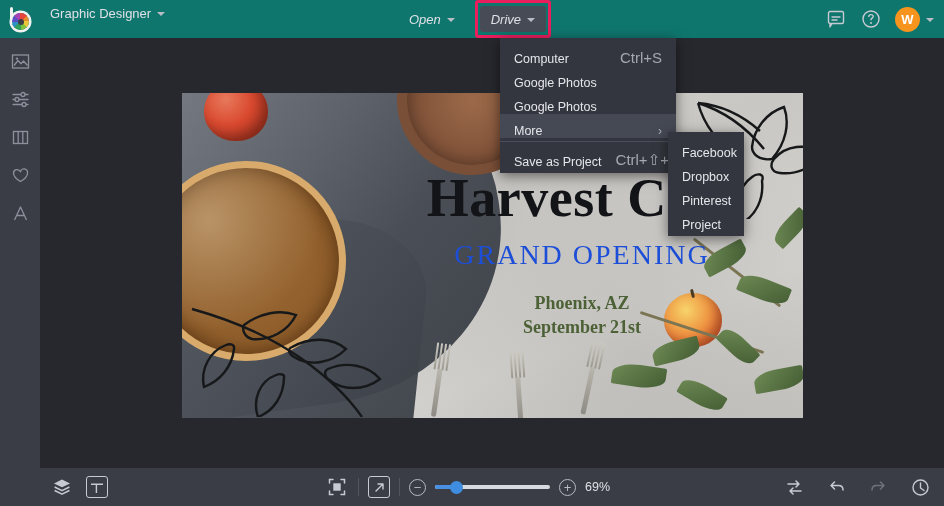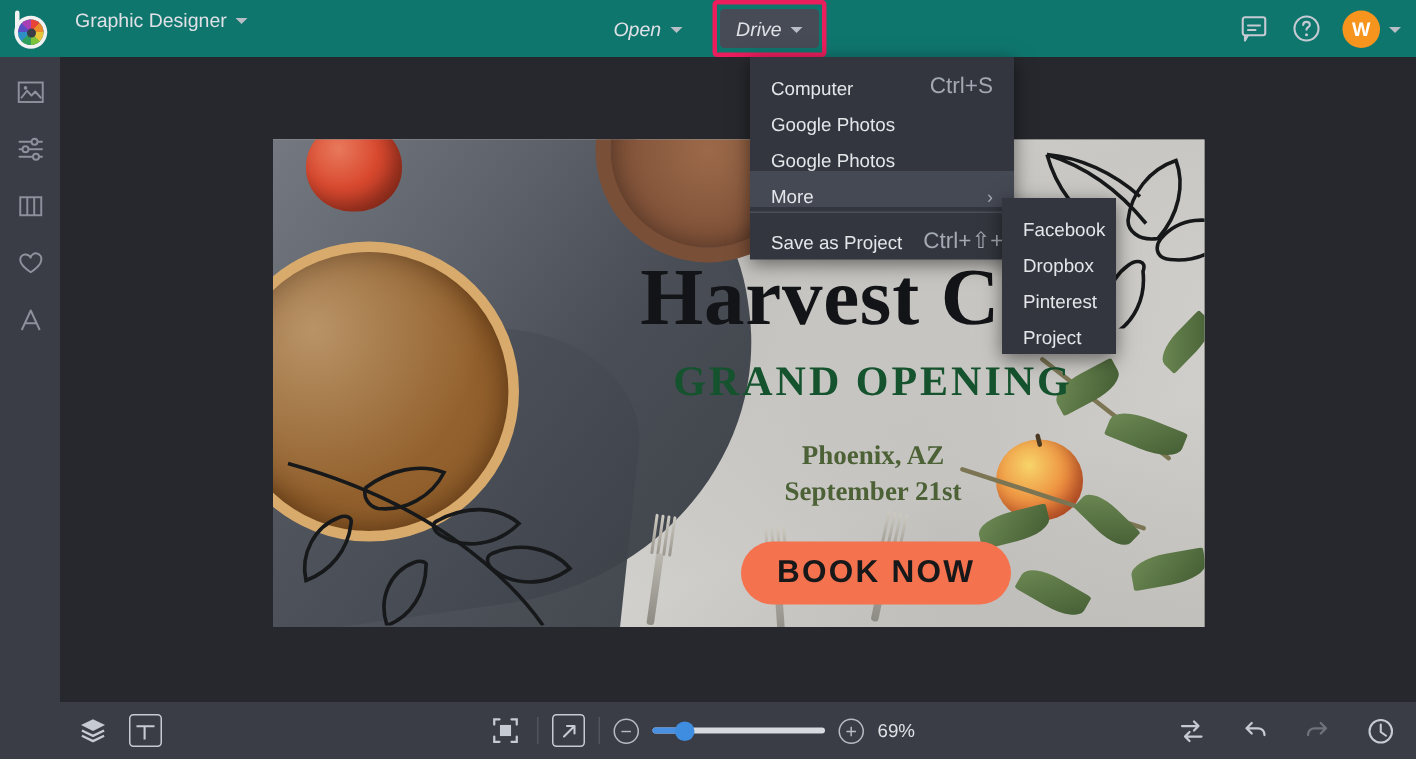--- a/index.html
+++ b/index.html
@@ -145,22 +145,22 @@
   .fork .tine { position: absolute; top: 0; width: 2px; height: 27px;
     background: linear-gradient(180deg, #cdcac2, #9a968e); border-radius: 1px; }
   
   .d-title {
     position: absolute; left: 185px; top: 78px; width: 430px; text-align: center;
     font-family: "Liberation Serif", serif; font-weight: bold;
     font-size: 54px; color: #131417; letter-spacing: .5px; line-height: 1;
   }
   .d-sub {
     position: absolute; left: 185px; top: 146px; width: 430px; text-align: center;
-    font-family: "Liberation Serif", serif; font-weight: bold;
-    font-size: 28px; color: #14532d; letter-spacing: 2px;
+    font-family: "Liberation Serif", serif; font-weight: normal;
+    font-size: 28px; color: #1d4ed8; letter-spacing: 2px;
   }
   .d-loc {
     position: absolute; left: 185px; top: 198px; width: 430px; text-align: center;
     font-family: "Liberation Serif", serif; font-weight: bold;
     font-size: 18px; color: #4c6136; line-height: 1.35;
   }
   .d-btn {
     position: absolute; left: 312px; top: 268px; width: 180px; height: 42px;
     background: #f4724d; border-radius: 21px;
     display: flex; align-items: center; justify-content: center;
@@ -369,21 +369,20 @@
           <div class="handle"></div>
         </div>
       </div>
 
       <div class="d-title">Harvest Cafe</div>
       <div class="d-sub">GRAND OPENING</div>
       <div class="d-loc">
         <div>Phoenix, AZ</div>
         <div>September 21st</div>
       </div>
-      <div class="d-btn">BOOK NOW</div>
     </div>
   </div>
 
   <div class="menu menu-main">
     <div class="mi">
       <span class="lbl">Computer</span>
       <span class="shortcut">Ctrl+S</span>
     </div>
     <div class="mi">
       <span class="lbl">Google Photos</span>

